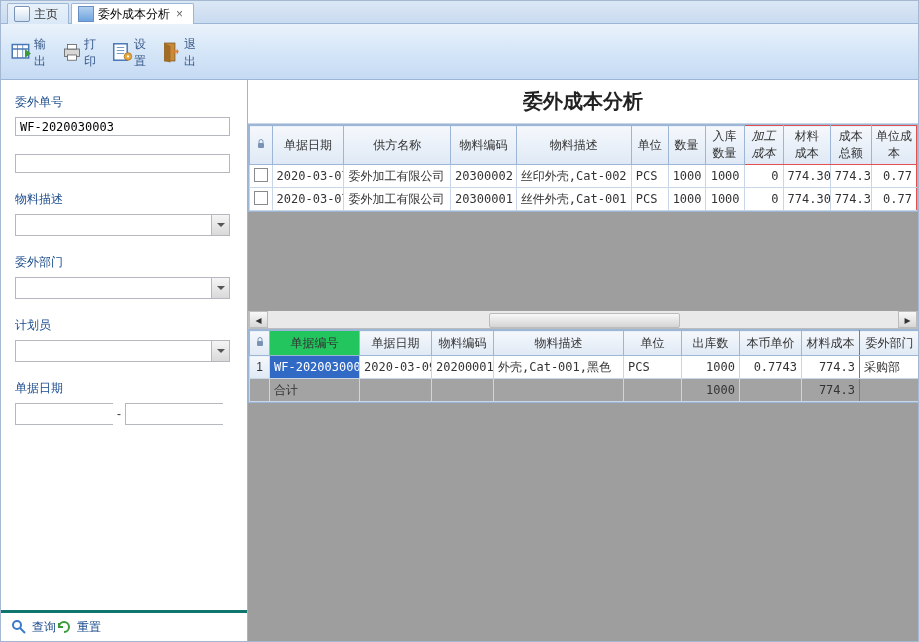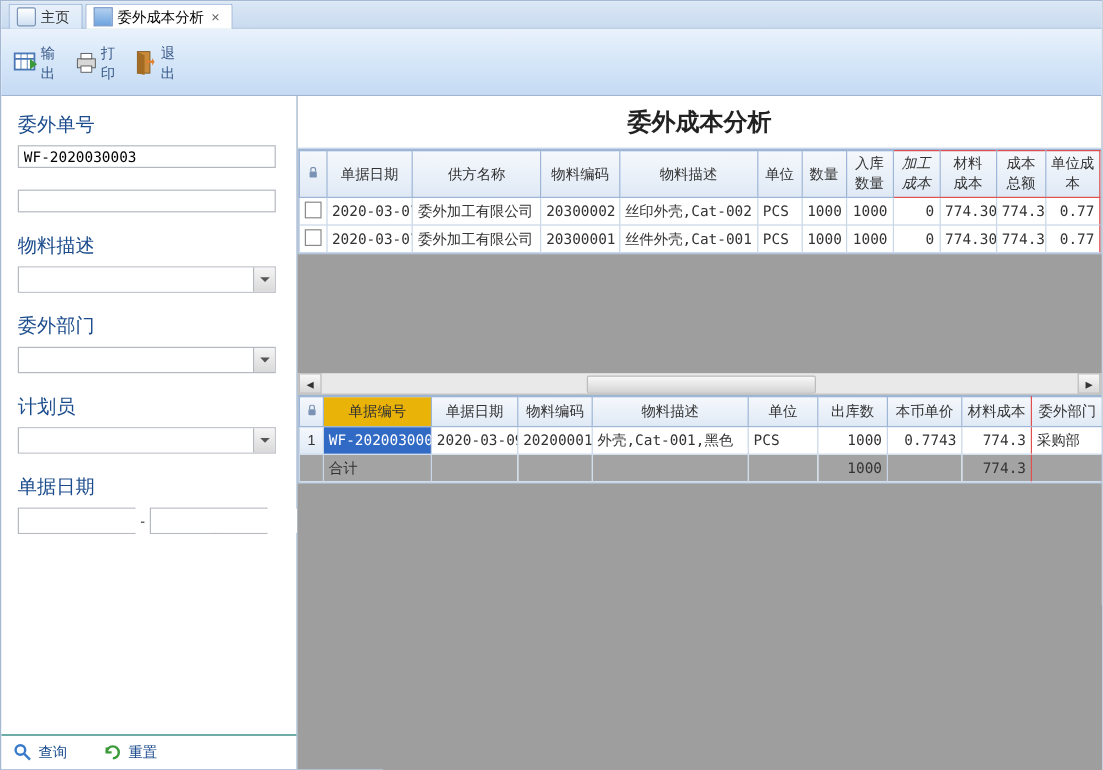--- a/index.html
+++ b/index.html
@@ -14,30 +14,30 @@
   .tab .xbtn{margin-left:6px;color:#666;}
   
   .toolbar{background:linear-gradient(#eaf2fb,#d5e6f8 50%,#c5daf3);height:55px;border-bottom:1px solid #9eb6d6;display:flex;align-items:center;padding-left:8px;gap:2px;}
   .tbn{width:46px;height:50px;display:flex;flex-direction:row;align-items:center;justify-content:center;cursor:pointer;border:1px solid transparent;}
   .tbn .lbl{font-size:12px;color:#3a5a8a;margin-top:2px;}
   .tbn svg{width:26px;height:26px;}
   
   .body{display:flex;flex:1;overflow:hidden;}
   .sidebar{width:246px;border-right:1px solid #9eb6d6;display:flex;flex-direction:column;}
   .filters{flex:1;padding:14px 14px 0 14px;overflow:auto;}
-  .flabel{color:#1a4b8c;font-size:16px;margin-bottom:6px;}
+  .flabel{color:#1a4b8c;font-size:12px;margin-bottom:6px;}
   .ftxt{width:215px;height:19px;border:1px solid #b5b8c1;padding:0 4px;font-family:monospace;font-size:12px;box-sizing:border-box;}
   .fdrop{width:215px;height:22px;border:1px solid #b5b8c1;display:flex;box-sizing:border-box;}
   .fdrop input{flex:1;border:none;padding:0 4px;font-size:12px;outline:none;font-family:monospace;}
   .dropbtn{width:17px;background:linear-gradient(#f5f5f5,#d9d9d9);border-left:1px solid #b5b8c1;display:flex;align-items:center;justify-content:center;cursor:pointer;}
   .dropbtn:after{content:"";border-left:4px solid transparent;border-right:4px solid transparent;border-top:4px solid #555;}
   .frow{margin-bottom:18px;}
   .daterow{display:flex;align-items:center;gap:4px;}
   .daterow .fdrop{width:98px;}
-  .footerbar{height:28px;border-top:1px solid #0f766e;display:flex;align-items:center;padding:0 10px;gap:30px;}
+  .footerbar{height:28px;border-top:3px solid #0f766e;display:flex;align-items:center;padding:0 10px;gap:0;}
   .fbtn{display:flex;align-items:center;gap:5px;color:#1a4b8c;cursor:pointer;font-size:12px;}
   .fbtn svg{width:16px;height:16px;}
   
   .main{flex:1;display:flex;flex-direction:column;overflow:hidden;background:#9e9e9e;}
   .titlebar{background:#fff;text-align:center;padding:8px 0;font-family:"Microsoft YaHei",SimSun;font-size:20px;font-weight:600;color:#222;border-bottom:1px solid #c9d6e8;}
   .grid{border:1px solid #9eb6d6;background:#fff;}
   table{border-collapse:collapse;width:100%;table-layout:fixed;}
   th{background:linear-gradient(#f5f8fc,#dfe9f5);border:1px solid #9eb6d6;font-weight:normal;font-size:12px;color:#333;padding:2px 4px;height:30px;text-align:center;}
   td{border:1px solid #c9d6e8;font-size:12px;padding:2px 4px;height:18px;background:#fff;font-family:SimSun,monospace;white-space:nowrap;overflow:hidden;}
   td.num{text-align:right;}
@@ -50,21 +50,21 @@
   .scroll-h{height:17px;background:#e9e9e9;border:1px solid #bcbcbc;border-top:none;display:flex;align-items:center;position:relative;}
   .scroll-h .btn{width:17px;height:15px;background:linear-gradient(#f8f8f8,#d8d8d8);border:1px solid #bcbcbc;display:flex;align-items:center;justify-content:center;}
   .scroll-h .track{flex:1;position:relative;height:15px;}
   .scroll-h .thumb{position:absolute;left:35%;width:30%;height:13px;top:1px;background:linear-gradient(#f8f8f8,#d4d4d4);border:1px solid #bcbcbc;border-radius:2px;}
   
   .g2 th{height:20px;}
   .g2 td.rownum{background:linear-gradient(#f5f8fc,#dfe9f5);text-align:center;font-family:sans-serif;}
   .g2 td.sel{background:#316ac5;color:#fff;}
   .g2 tr.sum td{background:#a3a3a3;text-align:right;}
   .g2 tr.sum td.lbl{text-align:left;}
-  .g2 th.hlh{background:#eab308;}
+  .g2 th.hlh{background:#22c55e;}
   .g2 td.redcol, .g2 th.redcol{border-left:1px solid #e05050;border-right:1px solid #e05050;}
   .pane-top{height:205px;display:flex;flex-direction:column;}
   .pane-bottom{flex:1;display:flex;flex-direction:column;}
   .pane-top .gridfill,.pane-bottom .gridfill{flex:1;background:#9e9e9e;}
 </style>
 </head>
 <body>
 
 <div class="app">
 
@@ -91,20 +91,31 @@
         </svg>
       <span class="lbl">输出</span>
     </div>
     <div class="tbn">
       <svg viewBox="0 0 32 32">
           <rect x="6" y="12" width="20" height="10" fill="#d7d7d7" stroke="#555"></rect>
           <rect x="10" y="6" width="12" height="6" fill="#fff" stroke="#555"></rect>
           <rect x="10" y="20" width="12" height="7" fill="#fff" stroke="#555"></rect>
         </svg>
       <span class="lbl">打印</span>
+    </div>
+    <div class="tbn">
+      <svg viewBox="0 0 32 32">
+          <rect x="5" y="5" width="18" height="22" fill="#fff" stroke="#4a77b5" stroke-width="2"></rect>
+          <line x1="9" y1="10" x2="19" y2="10" stroke="#4a77b5"></line>
+          <line x1="9" y1="14" x2="19" y2="14" stroke="#4a77b5"></line>
+          <line x1="9" y1="18" x2="19" y2="18" stroke="#4a77b5"></line>
+          <circle cx="24" cy="22" r="5" fill="#e8a93a" stroke="#a86d1a"></circle>
+          <circle cx="24" cy="22" r="1.5" fill="#fff"></circle>
+        </svg>
+      <span class="lbl">设置</span>
     </div>
     <div class="tbn">
       <svg viewBox="0 0 32 32">
           <rect x="6" y="4" width="14" height="24" fill="#c98b3a" stroke="#7a5520"></rect>
           <path d="M6 4 L14 8 L14 30 L6 28 Z" fill="#a36c25"></path>
           <path d="M18 14 L28 14 L28 10 L32 16 L28 22 L28 18 L18 18 Z" fill="#e08030" transform="scale(0.7) translate(4,6)"></path>
         </svg>
       <span class="lbl">退出</span>
     </div>
   </div>

